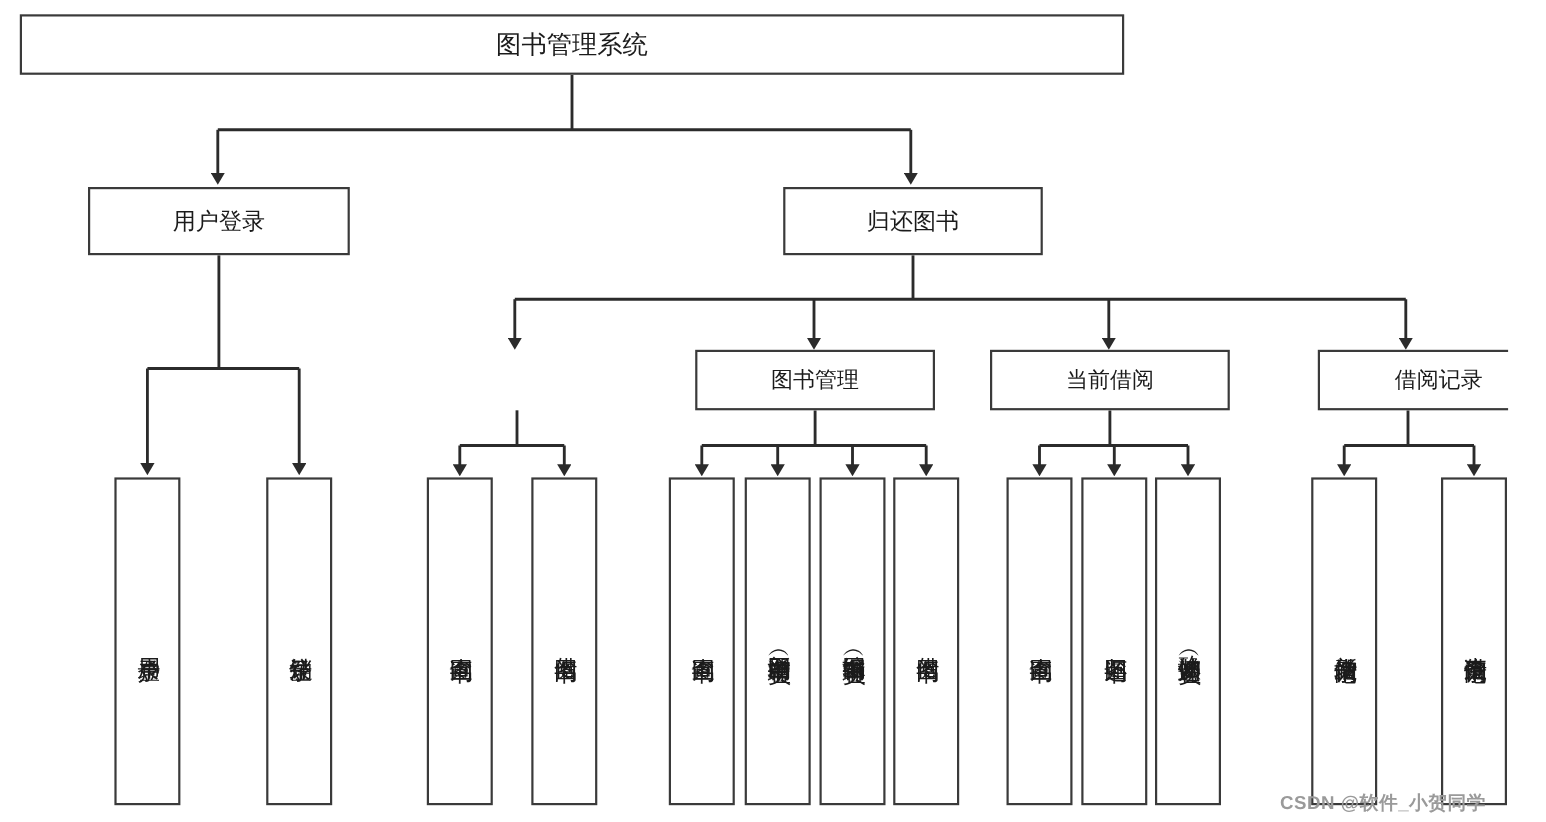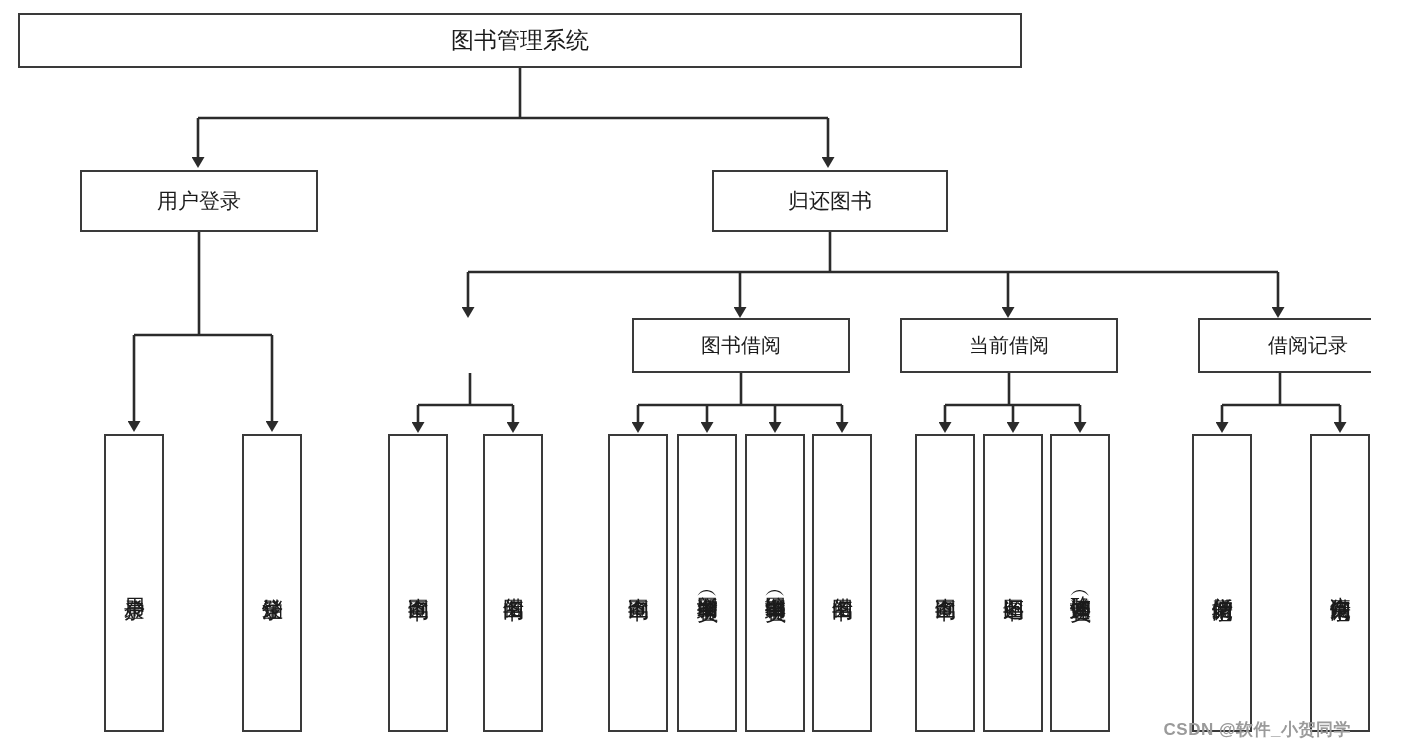--- a/index.html
+++ b/index.html
@@ -136,21 +136,21 @@
   </div>
 
   <div class="node lvl2" style="left:80px; top:170px; width:238px; height:62px;">
     <span class="label">用户登录</span>
   </div>
   <div class="node lvl2" style="left:712px; top:170px; width:236px; height:62px;">
     <span class="label">归还图书</span>
   </div>
 
   <div class="node lvl3" style="left:632px; top:318px; width:218px; height:55px;">
-    <span class="label">图书借阅</span>
+    <span class="label">图书管理</span>
   </div>
   <div class="node lvl3" style="left:900px; top:318px; width:218px; height:55px;">
     <span class="label">当前借阅</span>
   </div>
   <div class="node lvl3" style="left:1170px; top:318px; width:220px; height:55px;margin-left:28px;">
     <span class="label">借阅记录</span>
   </div>
 
   <div class="node leaf" style="left:104px; top:434px; width:60px; height:298px;">
     <span class="label">用户登录</span>

